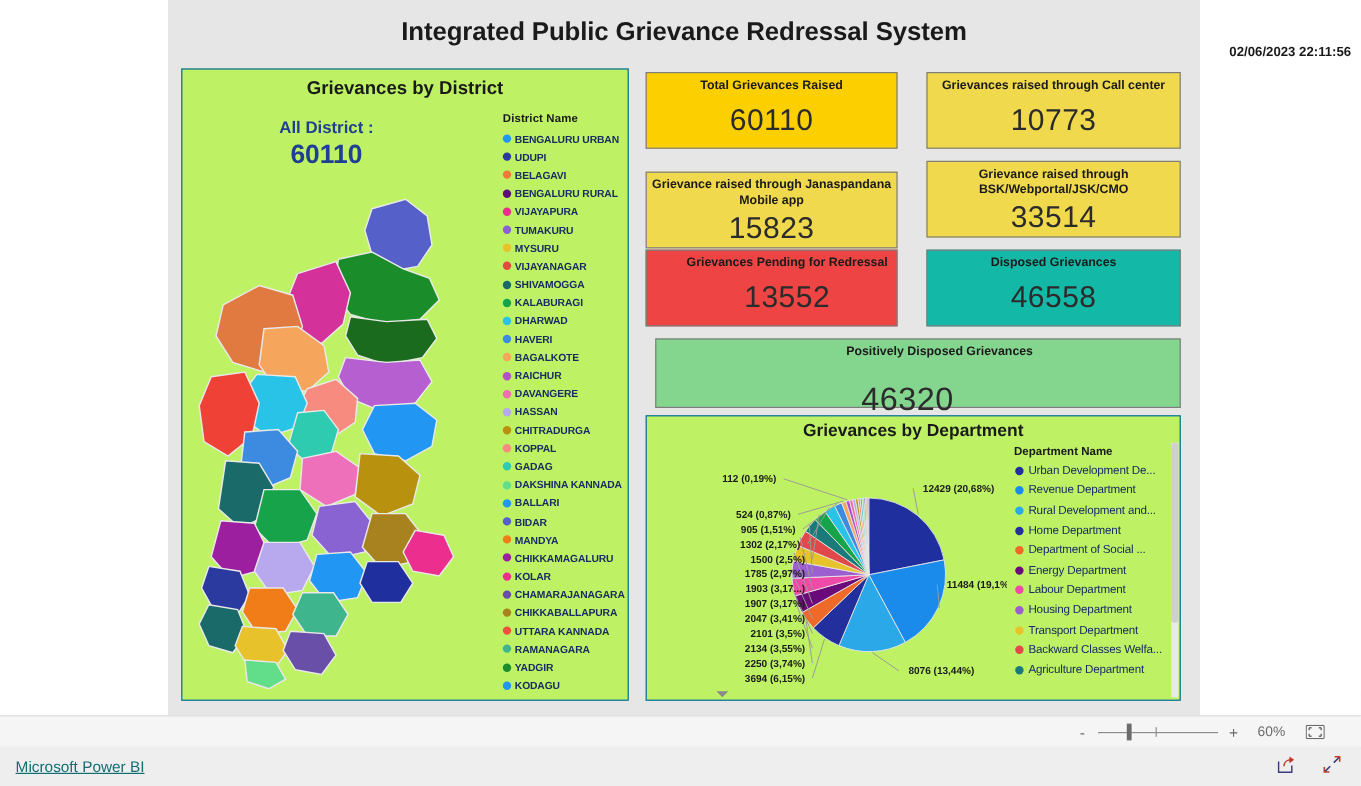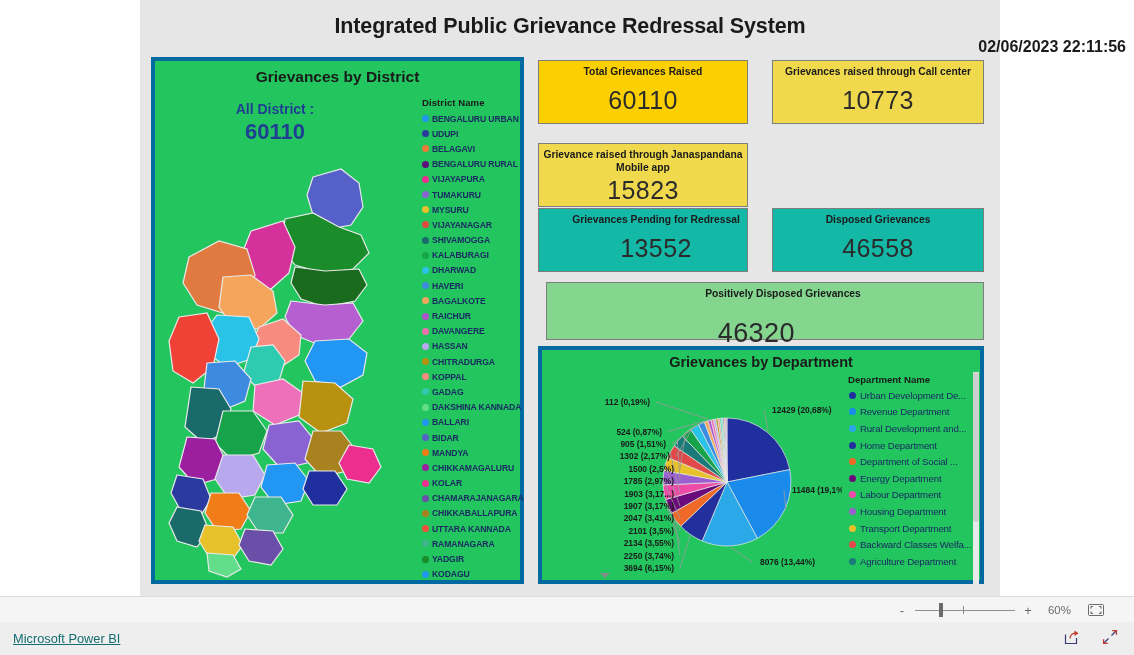--- a/index.html
+++ b/index.html
@@ -17,25 +17,25 @@
   .right-gutter{position:absolute;left:1000px;top:0;width:134px;height:596px;background:#ffffff;}
 
   
   .report-title{
     position:absolute;left:140px;top:14px;width:860px;
     text-align:center;font-size:21.5px;font-weight:bold;color:#1a1a1a;
     letter-spacing:-0.1px;
   }
   .report-timestamp{
     position:absolute;right:8px;top:38px;width:240px;text-align:right;
-    font-size:16px;font-weight:bold;color:#1a1a1a;
+    font-size:11px;font-weight:bold;color:#1a1a1a;
   }
 
   
-  .panel{position:absolute;background:#22c55e;border:4px solid #0369a1;box-sizing:border-box;}
+  .panel{position:absolute;background:#bef264;border:1px solid #0369a1;box-sizing:border-box;}
   .panel-title{
     width:100%;text-align:center;font-size:15.5px;font-weight:bold;color:#1a1a1a;
   }
 
   
   .map-panel{left:151px;top:57px;width:373px;height:527px;}
   .map-panel .panel-title{margin-top:7px;}
   .all-district-label{
     position:absolute;left:20px;top:40px;width:200px;text-align:center;
     font-size:14px;font-weight:bold;color:#1f3f93;
@@ -306,22 +306,26 @@
     <div class="kpi kpi-call" style="background: rgb(240, 217, 76); color: rgb(26, 26, 26);">
       <div class="kpi-label">Grievances raised through Call center</div>
       <div class="kpi-value">10773</div>
     </div>
 
     <div class="kpi kpi-mobile" style="background: rgb(240, 217, 76); color: rgb(26, 26, 26);">
       <div class="kpi-label">Grievance raised through Janaspandana Mobile app</div>
       <div class="kpi-value">15823</div>
     </div>
 
-
-    <div class="kpi kpi-pending" style="background: #14b8a6; color: rgb(26, 26, 26); padding-left: 26px;">
+    <div class="kpi kpi-bsk" style="background: rgb(240, 217, 76); color: rgb(26, 26, 26);">
+      <div class="kpi-label">Grievance raised through BSK/Webportal/JSK/CMO</div>
+      <div class="kpi-value">33514</div>
+    </div>
+
+    <div class="kpi kpi-pending" style="background: #ef4444; color: rgb(26, 26, 26); padding-left: 26px;">
       <div class="kpi-label">Grievances Pending for Redressal</div>
       <div class="kpi-value">13552</div>
     </div>
 
     <div class="kpi kpi-disposed" style="background: #14b8a6; color: rgb(26, 26, 26);">
       <div class="kpi-label">Disposed Grievances</div>
       <div class="kpi-value">46558</div>
     </div>
 
     <div class="kpi kpi-positive" style="background: rgb(132, 214, 143); color: rgb(26, 26, 26); padding-left: 36px;">

